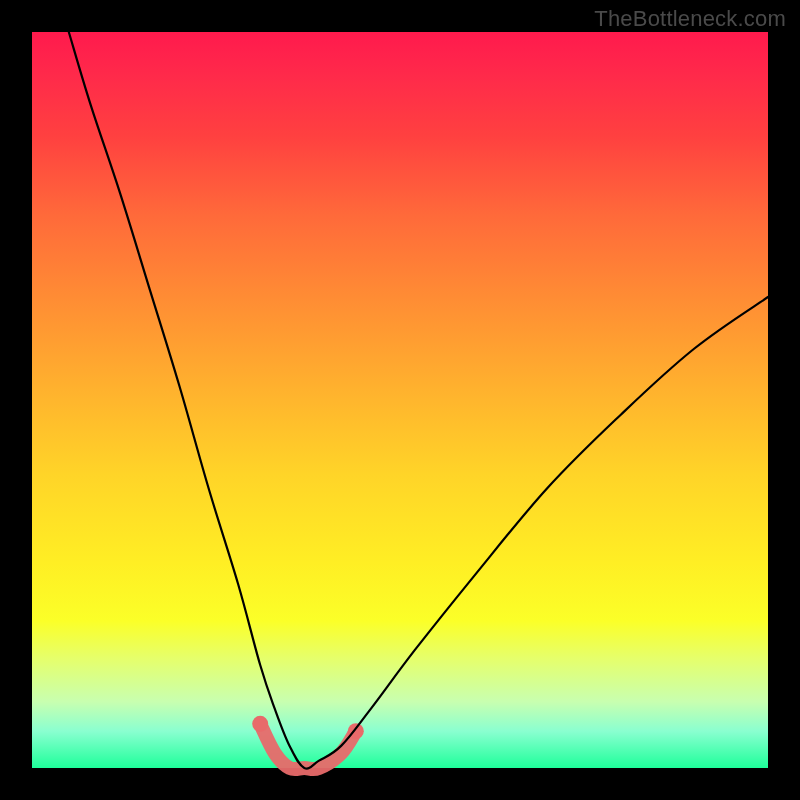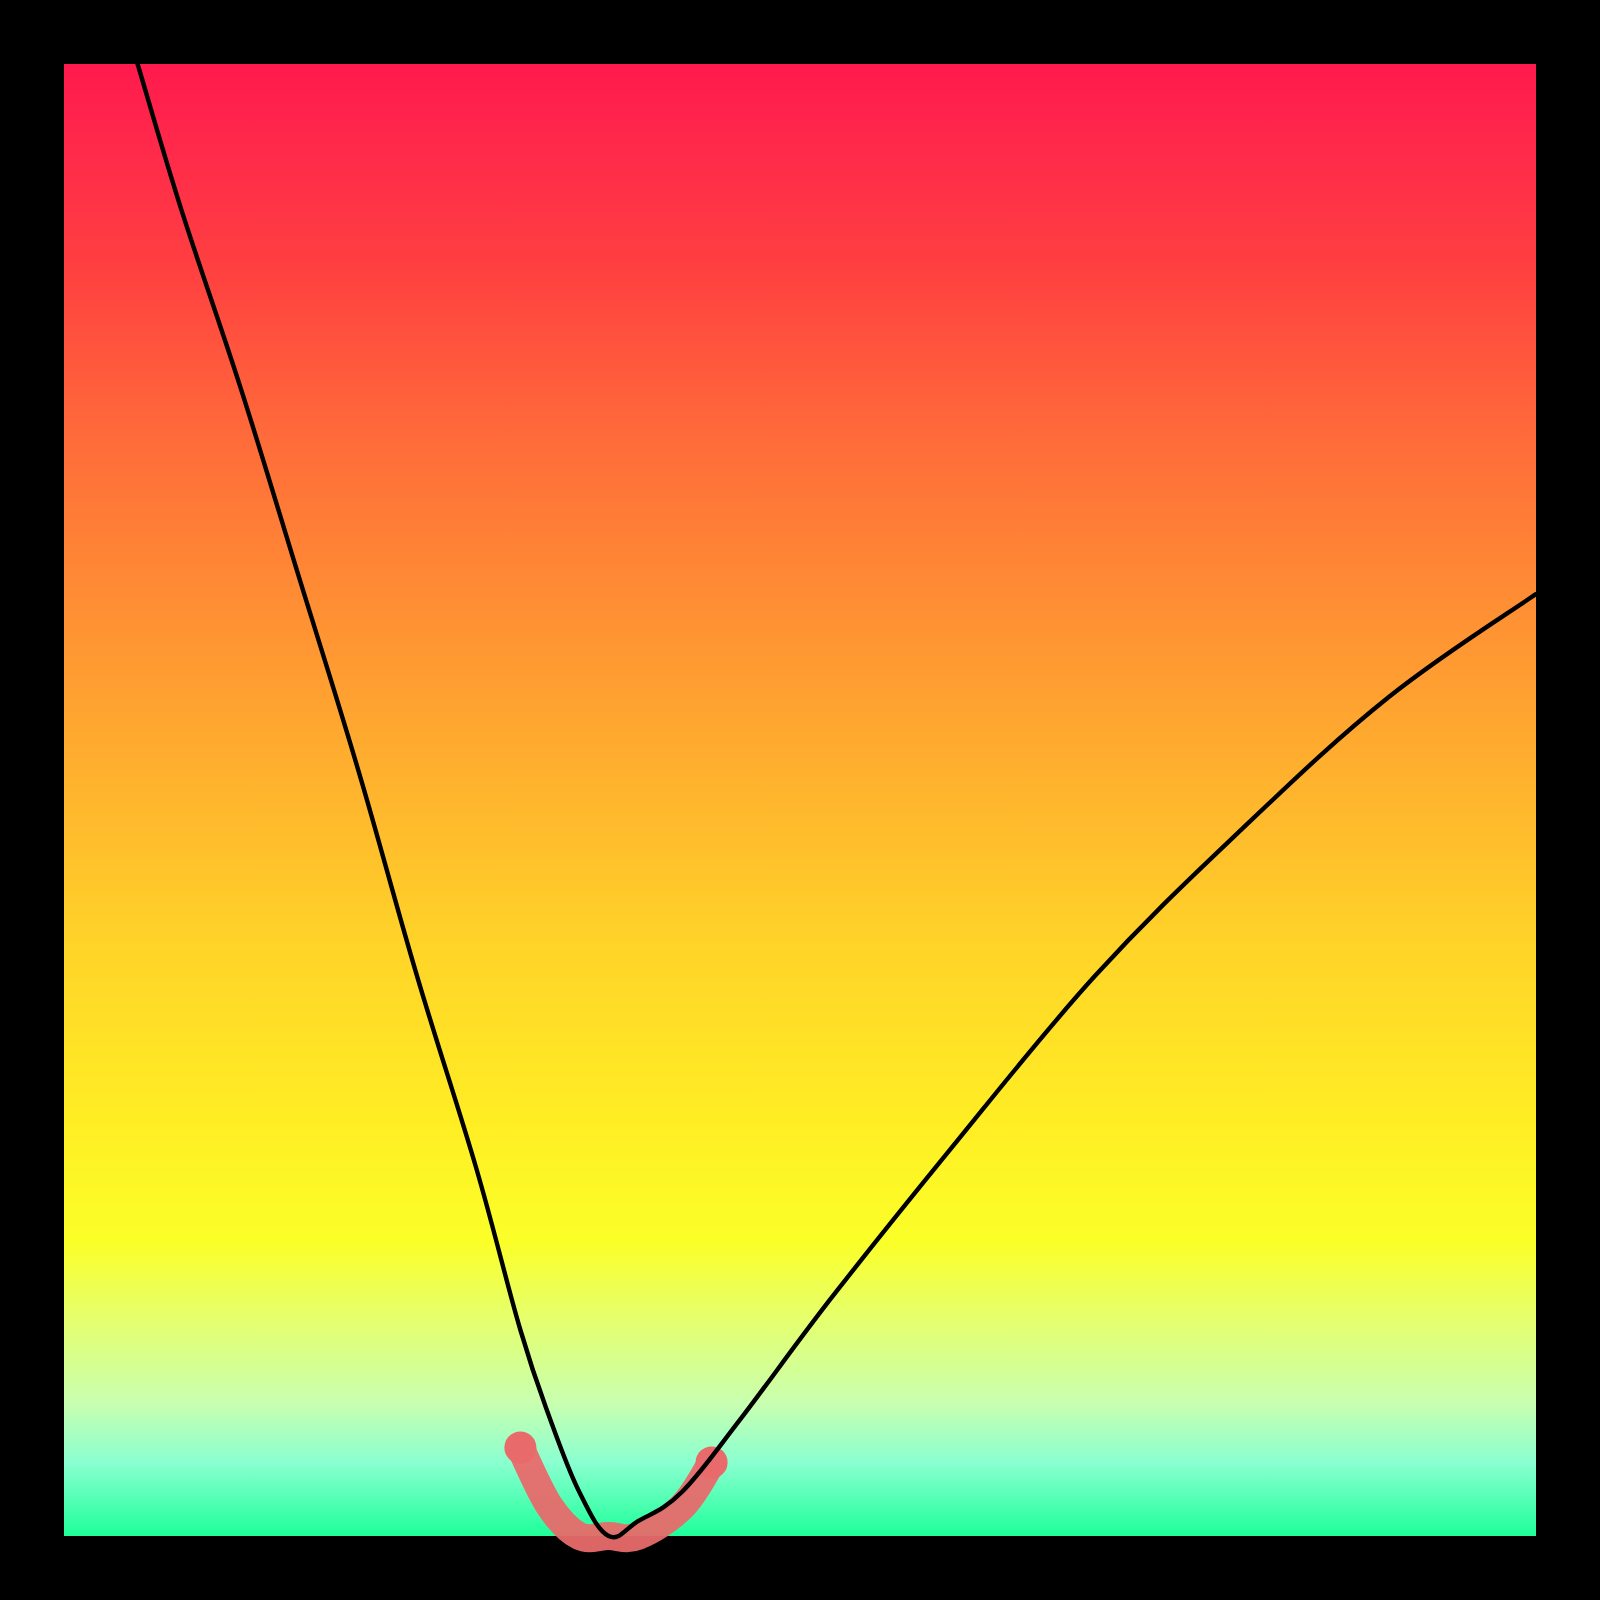--- a/index.html
+++ b/index.html
@@ -84,13 +84,14 @@
 
   <div class="plot-area">
     <svg viewBox="0 0 736 736">
       <path class="valley-band" d="M 228.2 691.8 C 230.8 697.1, 237.6 713.3, 242.9 721.3 C 248.2 729.2, 252.3 733.4, 257.6 736.0 C 262.9 738.6, 267.0 736.0, 272.3 736.0 C 277.6 736.0, 280.4 738.6, 287.0 736.0 C 293.7 733.4, 302.5 727.9, 309.1 721.3 C 315.7 714.7, 321.2 703.2, 323.8 699.2"></path>
       <circle class="valley-dot" r="8" cx="228.2" cy="691.8"></circle>
       <circle class="valley-dot" r="8" cx="323.8" cy="699.2"></circle>
       <path class="curve-main" d="M 36.8 0.0 C 40.8 13.2, 49.6 44.5, 58.9 73.6 C 68.2 102.7, 77.7 128.8, 88.3 161.9 C 98.9 195.0, 107.2 223.2, 117.8 257.6 C 128.4 292.0, 136.6 317.5, 147.2 353.3 C 157.8 389.0, 166.0 420.6, 176.6 456.3 C 187.2 492.1, 196.8 520.2, 206.1 552.0 C 215.4 583.8, 221.5 610.4, 228.2 633.0 C 234.8 655.5, 237.6 662.5, 242.9 677.1 C 248.2 691.7, 252.3 703.3, 257.6 713.9 C 262.9 724.5, 267.0 733.4, 272.3 736.0 C 277.6 738.6, 280.4 732.6, 287.0 728.6 C 293.7 724.7, 299.8 723.2, 309.1 713.9 C 318.4 704.6, 325.3 694.3, 338.6 677.1 C 351.8 659.9, 364.2 642.1, 382.7 618.2 C 401.3 594.4, 417.8 573.8, 441.6 544.6 C 465.4 515.5, 488.7 485.5, 515.2 456.3 C 541.7 427.2, 562.3 407.9, 588.8 382.7 C 615.3 357.5, 635.9 337.7, 662.4 316.5 C 688.9 295.3, 722.8 274.2, 736.0 265.0"></path>
     </svg>
   </div>
 
+  <div class="watermark">TheBottleneck.com</div>
 </div>
 
 </body></html>

